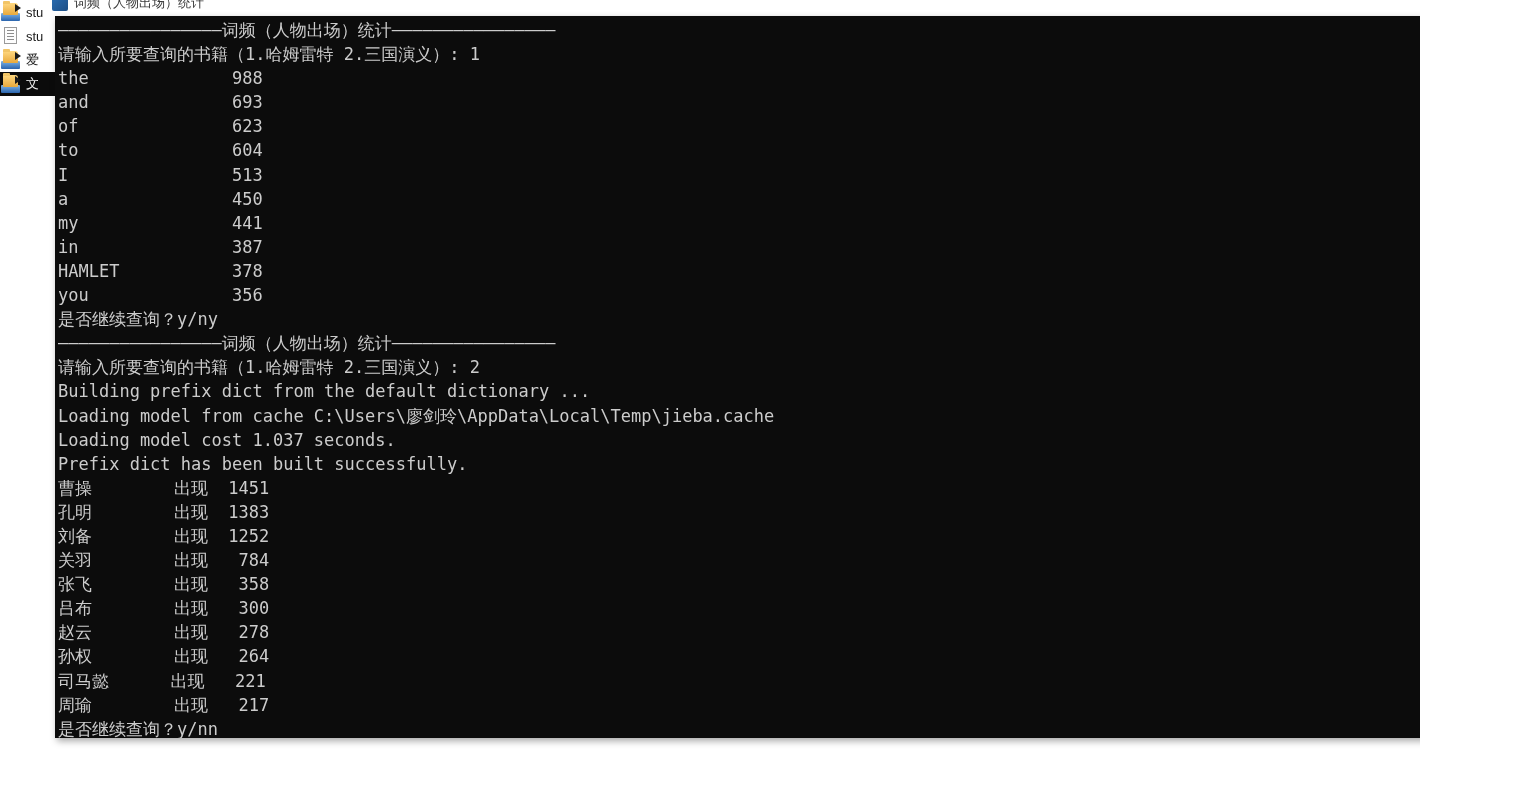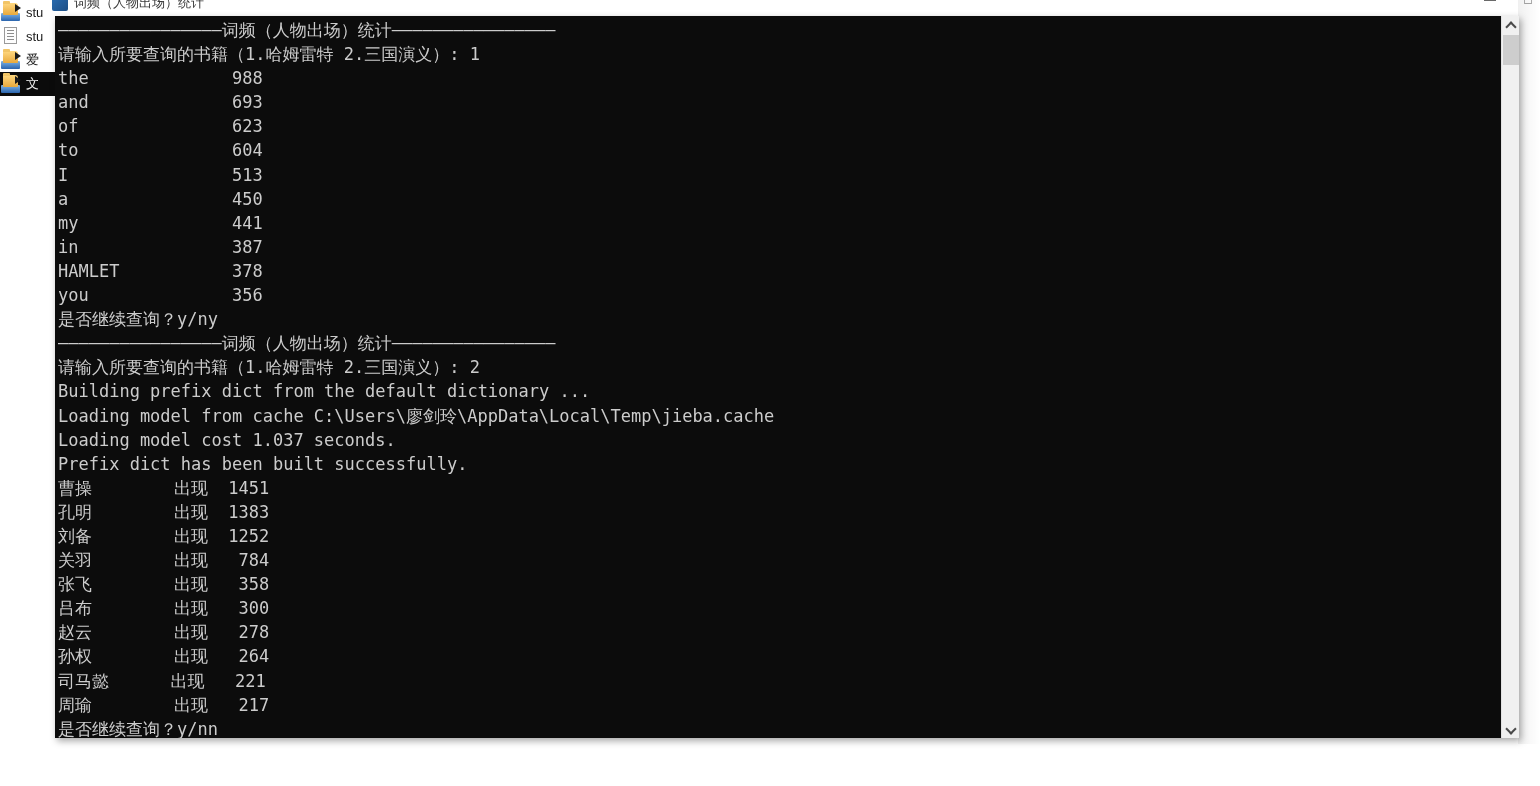--- a/index.html
+++ b/index.html
@@ -7,21 +7,21 @@
     padding: 0;
     width: 1540px;
     height: 786px;
     overflow: hidden;
     background: #ffffff;
     font-family: "Liberation Sans", sans-serif;
   }
 
   #screen {
     position: relative;
-    width: 1540px;
+    width: 1420px;
     height: 786px;
     background: #ffffff;
     overflow: hidden;
   }
 
   
   .bg-window {
     position: absolute;
     left: 0;
     top: 0;

